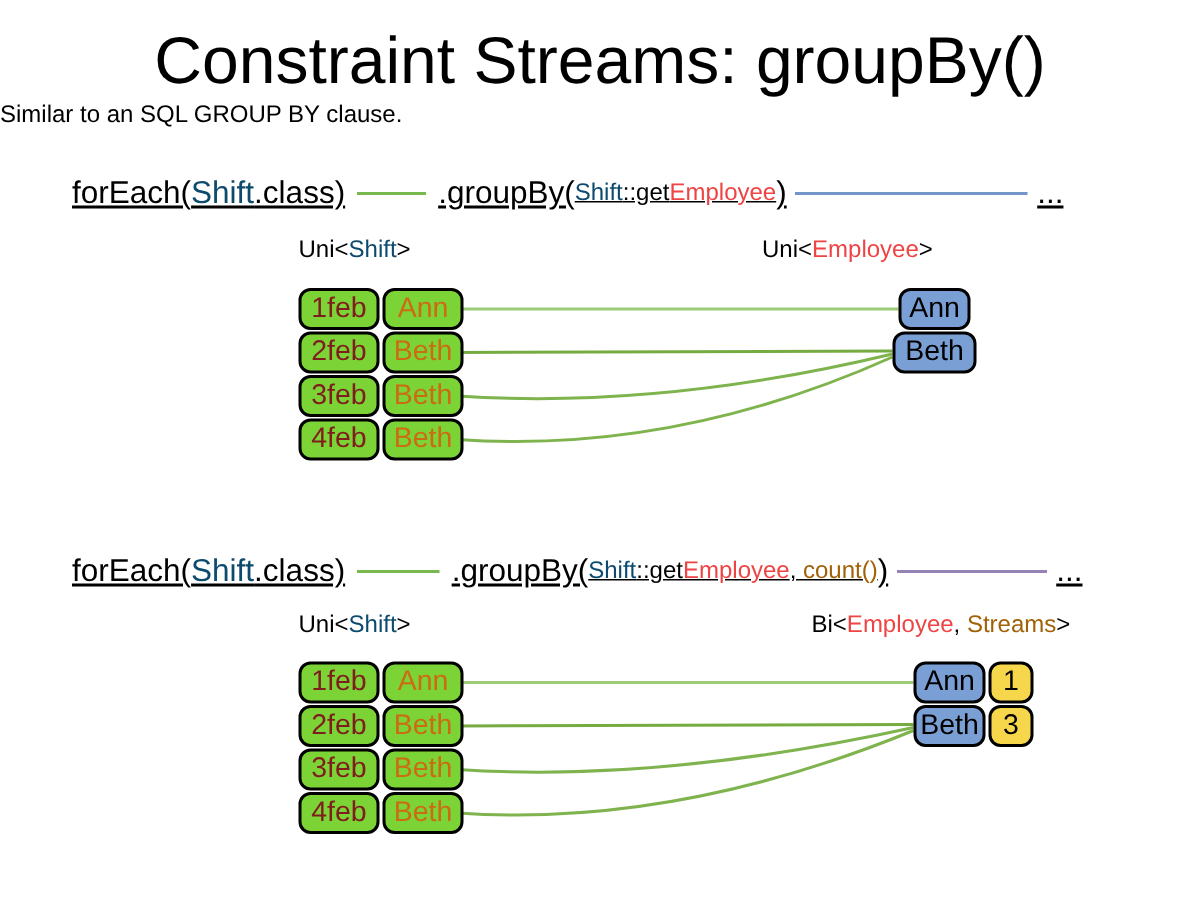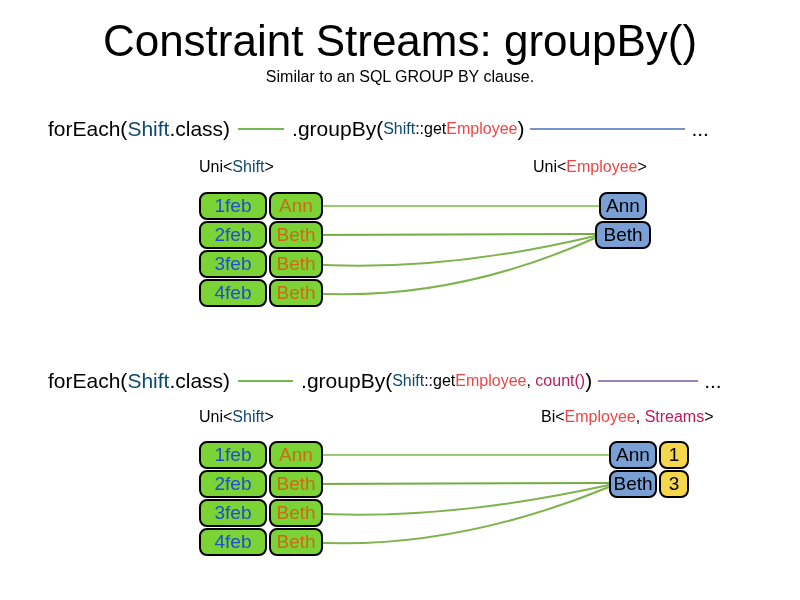--- a/index.html
+++ b/index.html
@@ -6,44 +6,44 @@
   .slide {
     position:relative; width:800px; height:600px; background:#ffffff;
     font-family:"Liberation Sans", sans-serif; color:#000; overflow:hidden;
   }
   .title {
     position:absolute; top:16px; left:0; width:800px;
     text-align:center; font-size:44px; font-weight:normal; margin:0;
   }
   .subtitle {
     position:absolute; top:68px; left:0; width:800px;
-    text-align:center; font-size:16px;
+    text-align:left; font-size:16px;
   }
   .code-row {
     position:absolute; display:flex; align-items:center;
-    font-size:21px; white-space:nowrap;
+    font-size:21px; white-space:nowrap;text-decoration:underline;
   }
   .code-row .small { font-size:16px; }
   .pre { white-space:pre; }
   .c-green  { color:#0c4a6e; }
   .c-blue   { color:#ef4444; }
-  .c-gold   { color:#be185d; }
+  .c-gold   { color:#a16207; }
   .hline { display:inline-block; height:2px; align-self:center; }
   .hline.green  { background:#77b94e; margin:0 8px; }
   .hline.blue   { background:#7395c9; margin:0 6px; }
   .hline.purple { background:#9683b5; margin:0 6px; }
   .type-label { position:absolute; font-size:16px; white-space:nowrap; }
   .tbl { position:absolute; display:flex; flex-direction:column; gap:1px; }
   .tbl-row { display:flex; gap:2px; }
   .cell {
     box-sizing:border-box; height:28px; border:2px solid #000; border-radius:8px;
     display:flex; align-items:center; justify-content:center;
     font-size:19px; background:#7bd335;
   }
-  .cell.date { width:68px; color:#1d4ed8; }
+  .cell.date { width:54px; color:#7f1d1d; }
   .cell.name { width:54px; color:#cd6a14; }
   .groups { position:absolute; display:flex; flex-direction:column; gap:1px; }
   .groups.centered { align-items:center; }
   .grp-row { display:flex; gap:2px; }
   .gcell {
     box-sizing:border-box; height:28px; border:2px solid #000; border-radius:8px;
     display:flex; align-items:center; justify-content:center;
     font-size:19px; color:#000;
   }
   .gcell.person { background:#7a9fd4; }
@@ -81,21 +81,21 @@
     <span class="small">::get</span>
     <span class="small c-blue">Employee</span>
     <span>)</span>
     <span class="hline blue" style="width:155px"></span>
     <span>...</span>
   </div>
 
   <div class="type-label" style="top:158px; left:199px;">
     <span>Uni&lt;</span><span class="c-green">Shift</span><span>&gt;</span>
   </div>
-  <div class="type-label" style="top:158px; left:533px;text-align:center;">
+  <div class="type-label" style="top:158px; left:508px;text-align:center;">
     <span>Uni&lt;</span><span class="c-blue">Employee</span><span>&gt;</span>
   </div>
 
   <div class="tbl" style="top:192px; left:199px;">
     <div class="tbl-row">
       <div class="cell date">1feb</div>
       <div class="cell name">Ann</div>
     </div>
     <div class="tbl-row">
       <div class="cell date">2feb</div>

